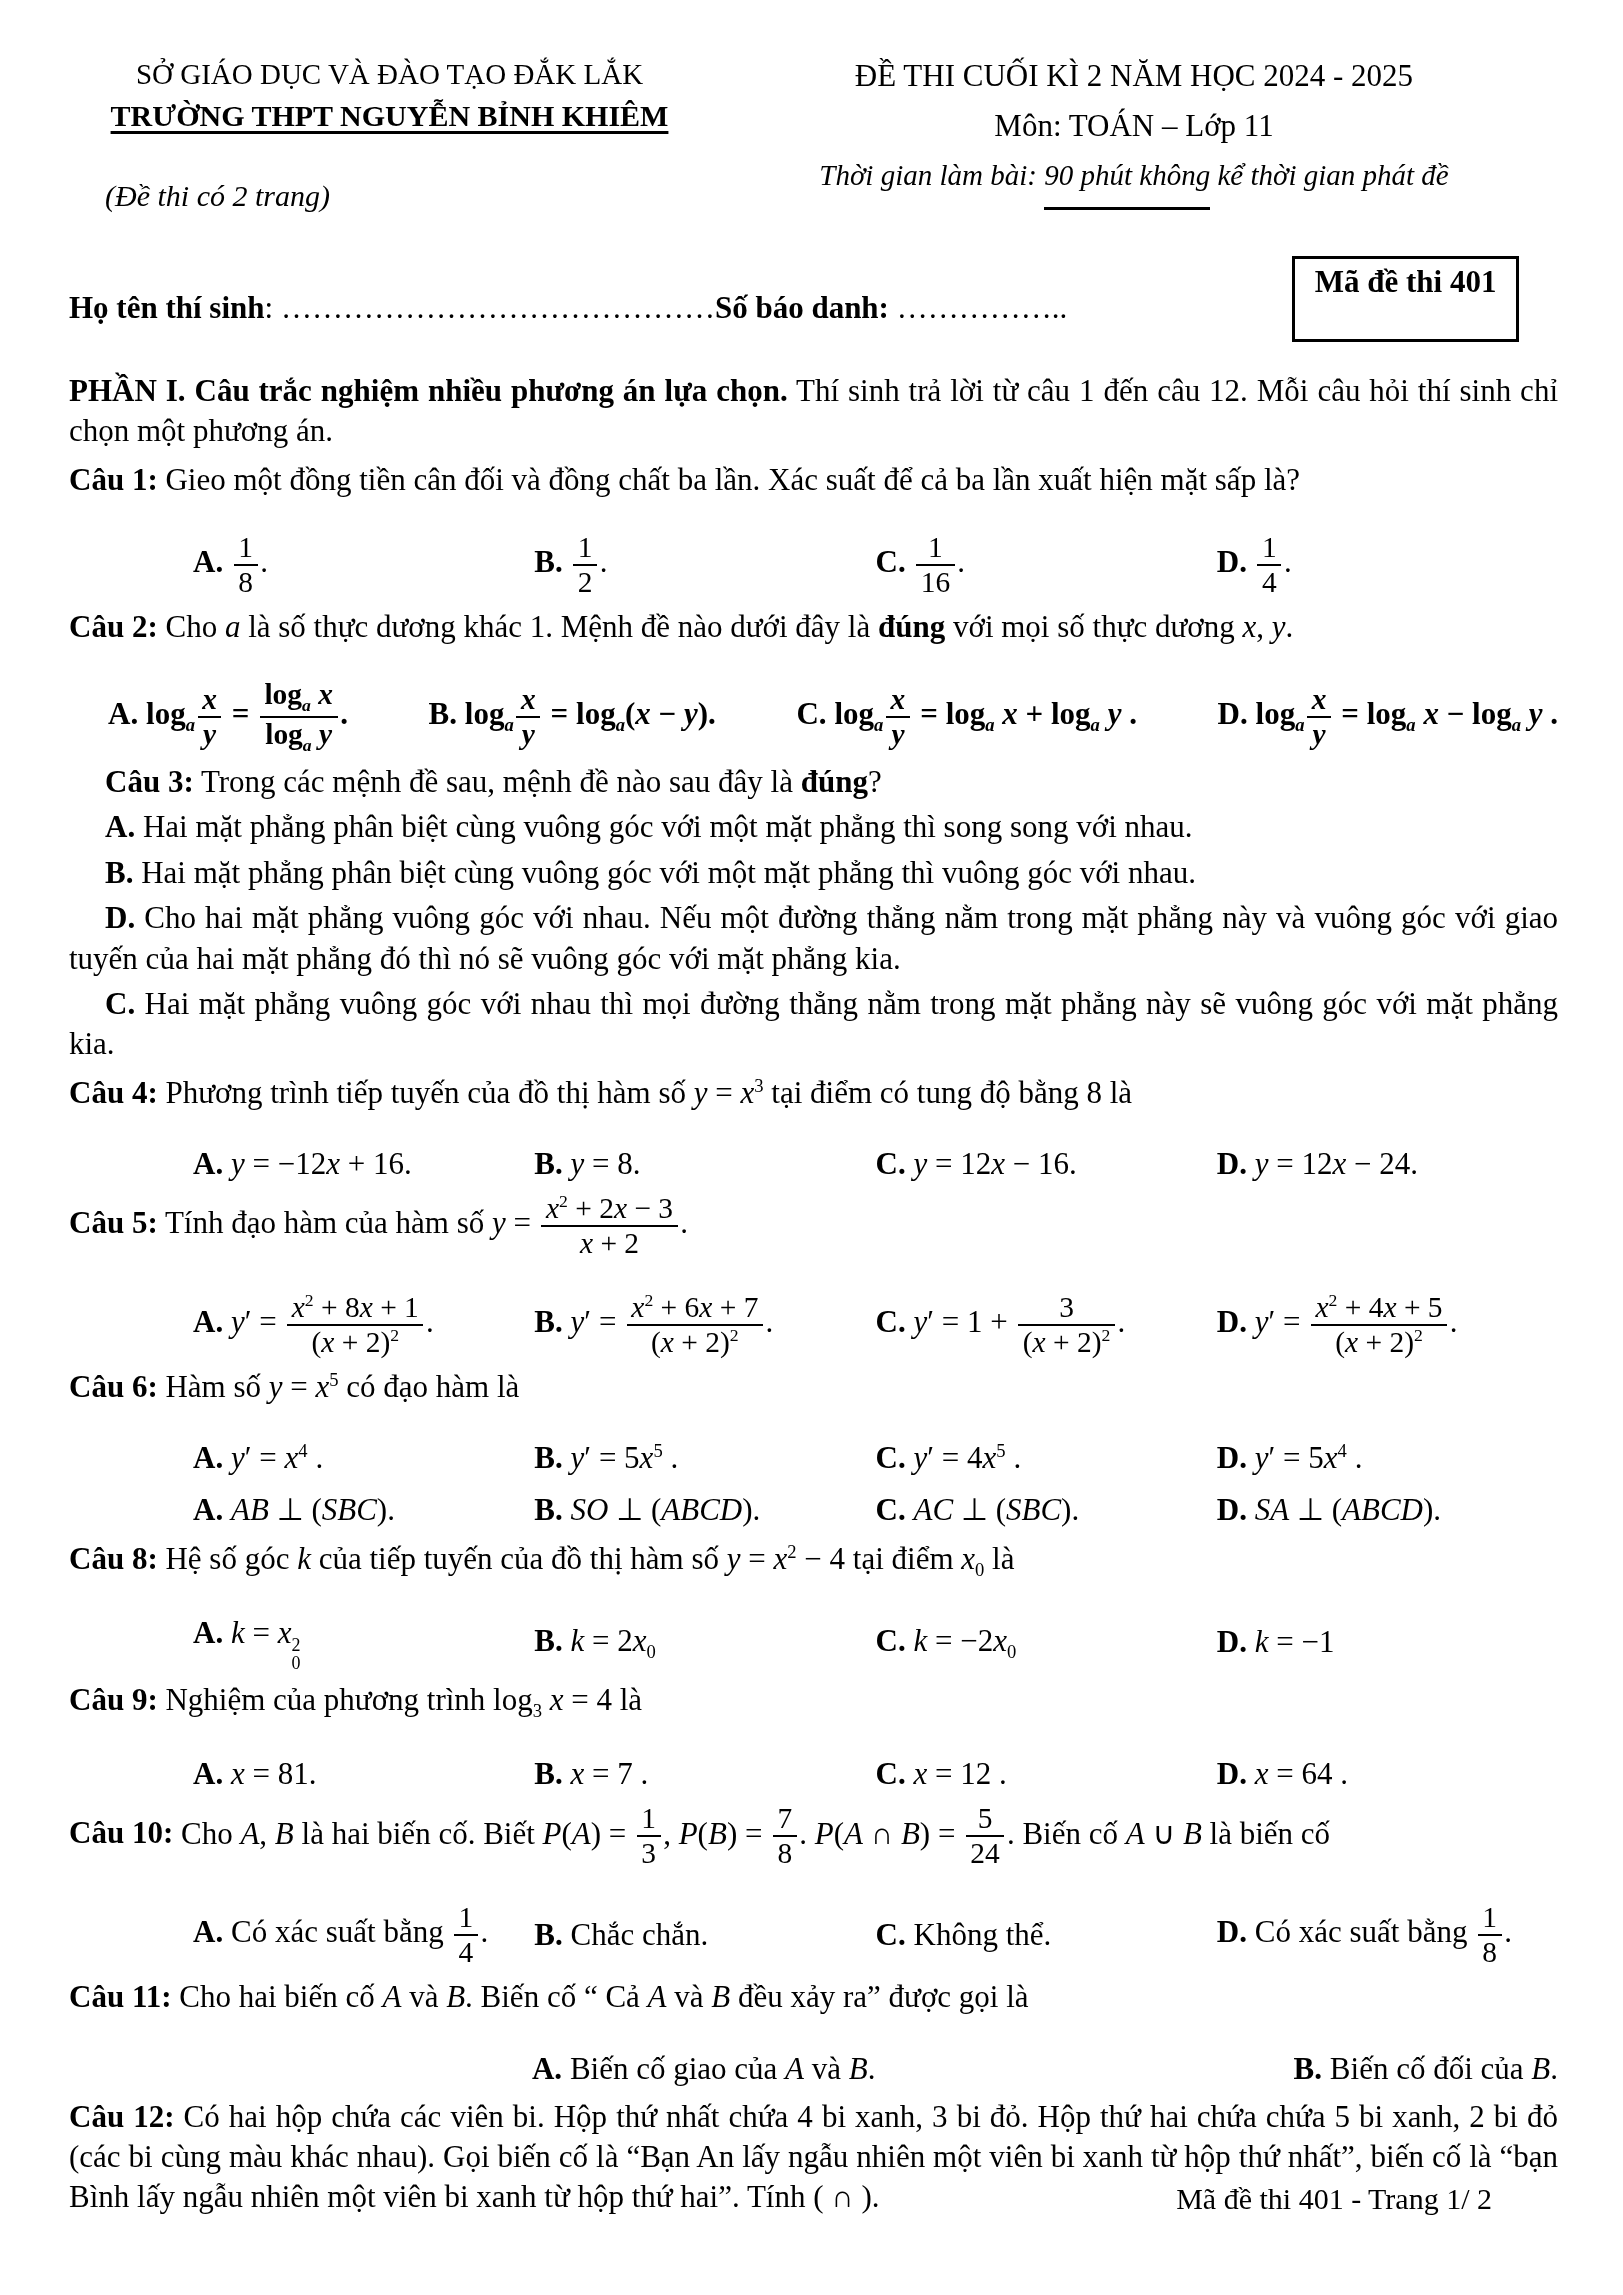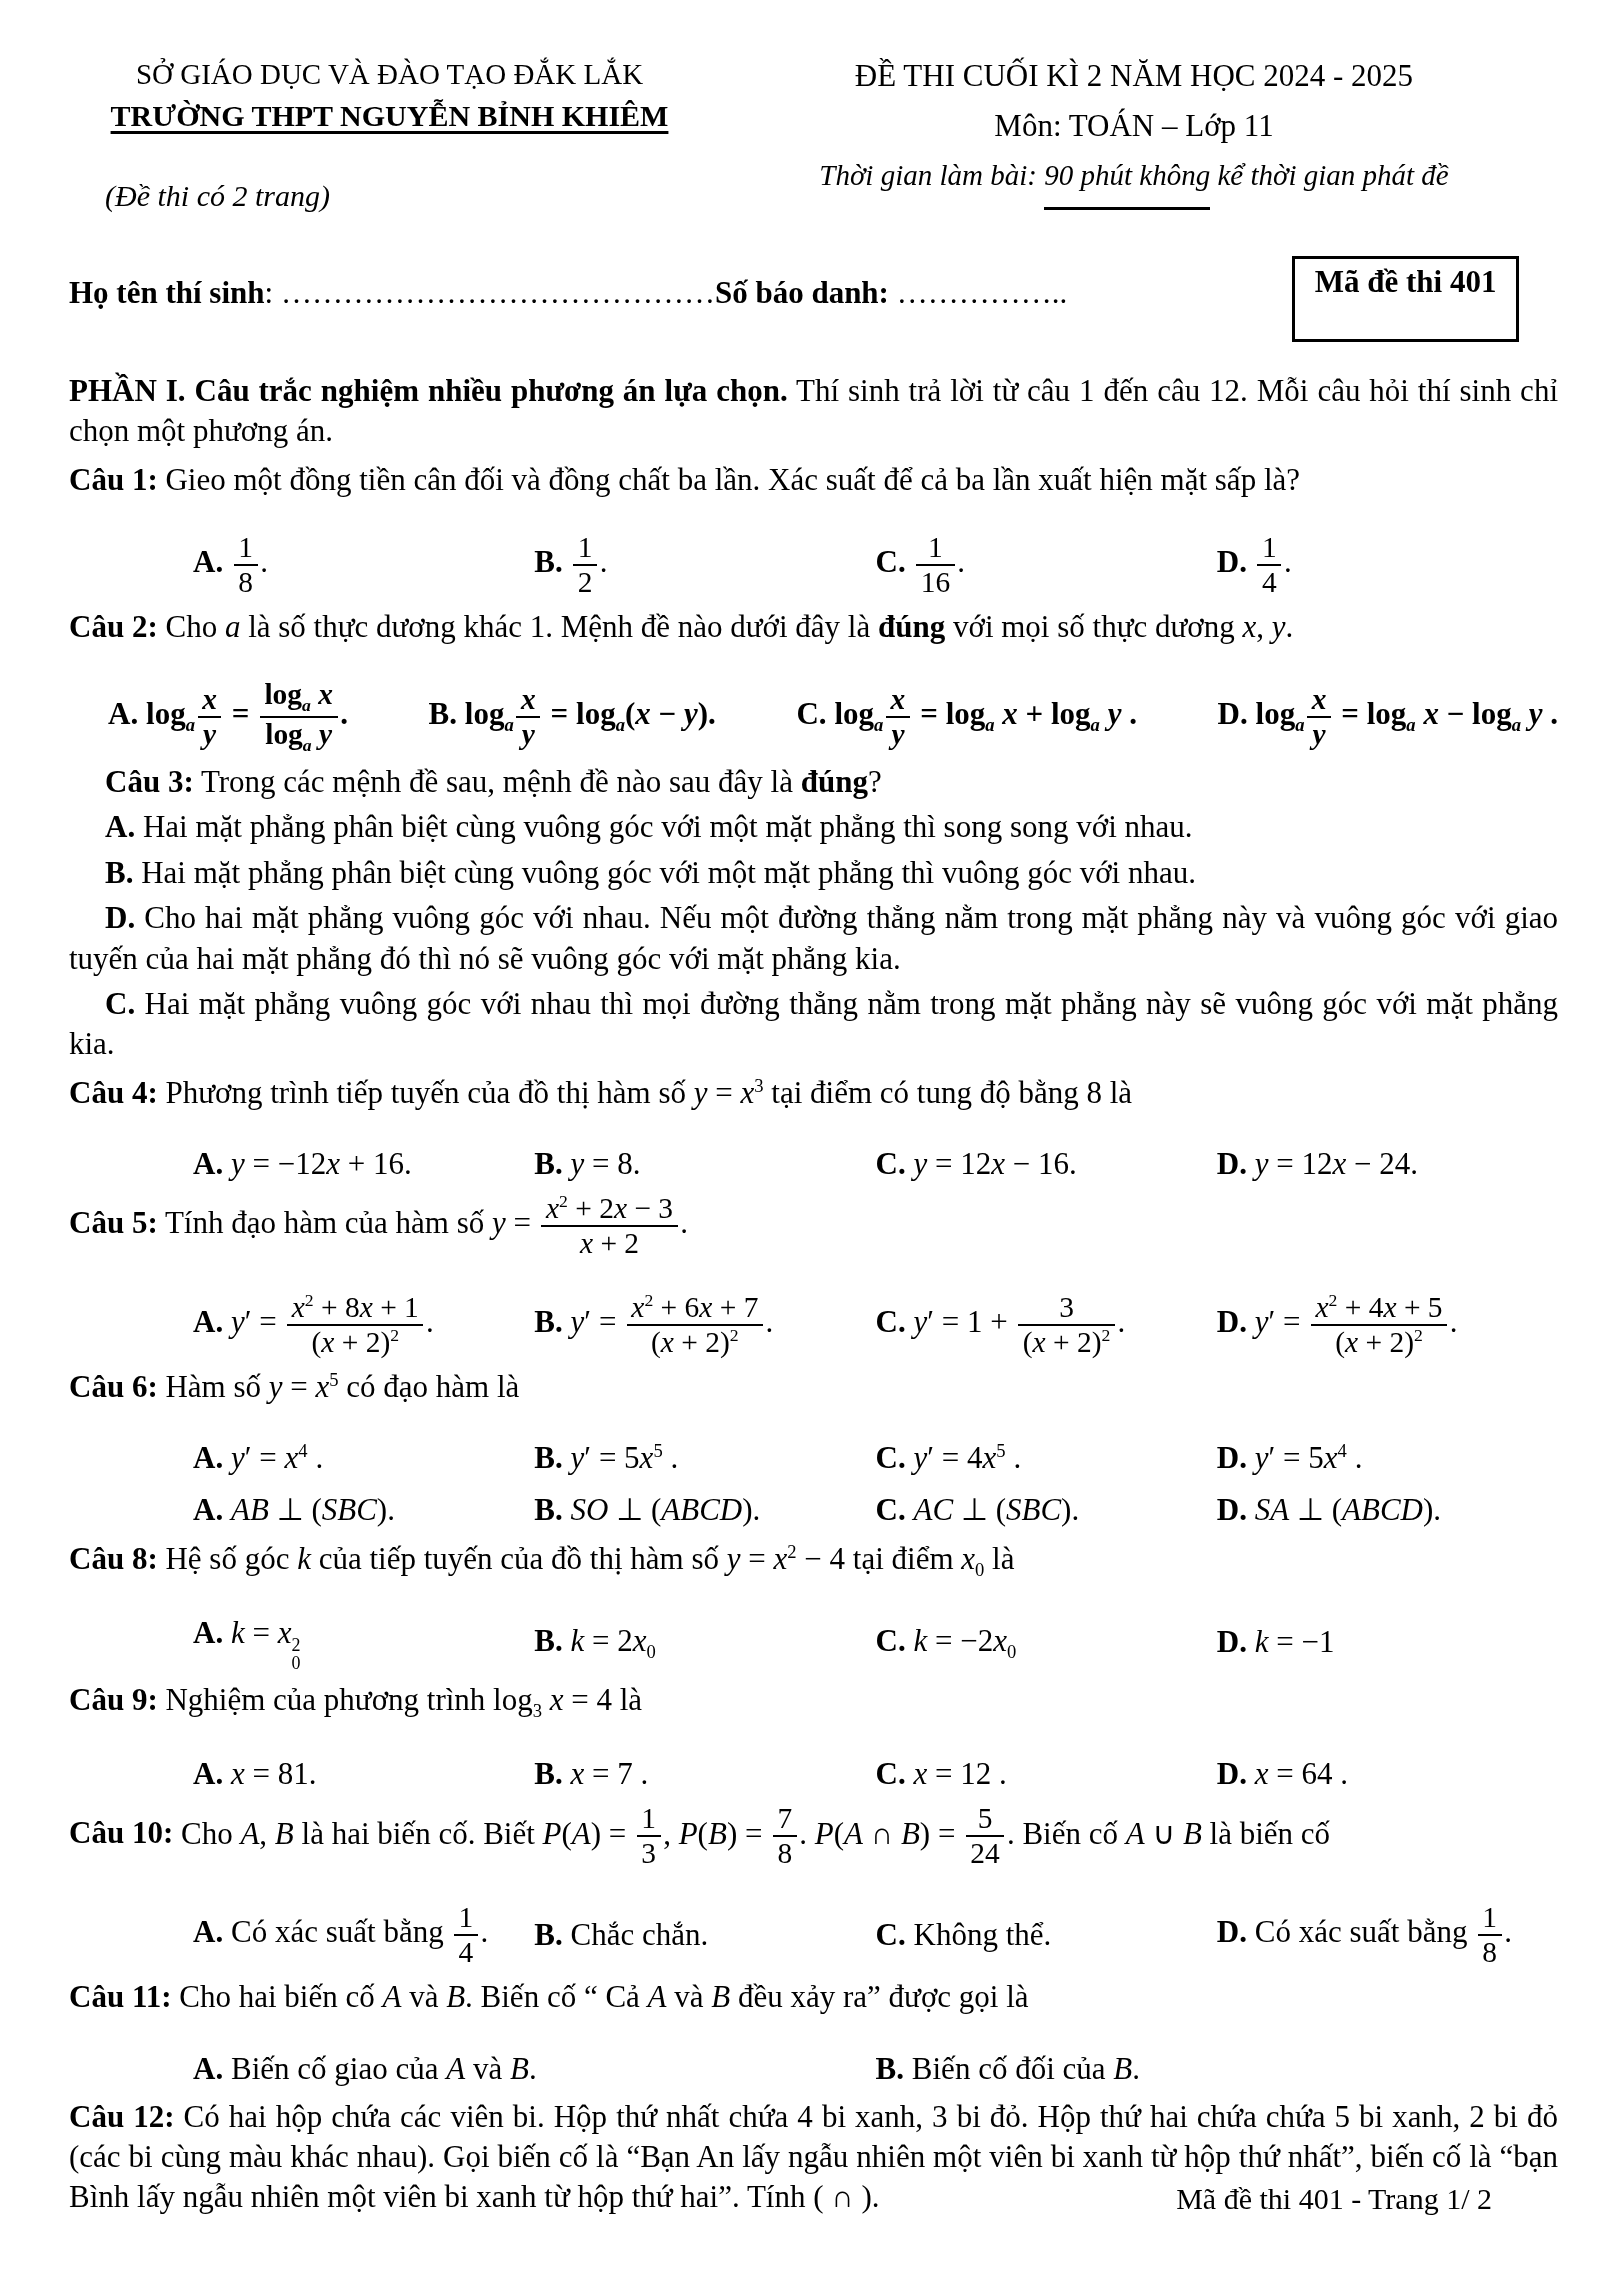--- a/index.html
+++ b/index.html
@@ -14,29 +14,29 @@
   .hdr-left{width:641px;text-align:center;}
   .hdr-right{flex:1;text-align:center;}
   .h-l1{font-size:29px;letter-spacing:0px;}
   .h-l2{font-size:30px;font-weight:bold;text-decoration:underline;text-decoration-thickness:2.6px;text-underline-offset:5.2px;margin-top:2.6px;}
   .h-note{font-style:italic;text-align:left;padding-left:36px;margin-top:41px;font-size:30px;}
   .h-r1{font-weight:normal;font-size:31px;}
   .h-r2{font-weight:normal;font-size:31px;margin-top:10px;}
   .h-r3{font-style:italic;font-size:29px;margin-top:10.5px;white-space:nowrap;}
   .u90{border-bottom:3.9px solid #000;padding-bottom:16px;}
   
-  .cand{display:flex;align-items:flex-start;margin-top:41px;gap:27px;}
+  .cand{display:flex;align-items:center;margin-top:41px;gap:27px;}
   .cand-line{flex:1;margin-top:17px;white-space:nowrap;overflow:hidden;}
   .codebox{border:3.3px solid #000;padding:2.6px 19.6px 37px 19.6px;font-weight:bold;font-size:31px;margin-left:17px;margin-right:39px;white-space:nowrap;}
   
   .part{margin-top:29px;text-align:justify;}
   
   .q{margin-top:7.9px;text-align:justify;}
   .og4{display:grid;grid-template-columns:repeat(4,1fr);padding-left:124px;margin:11.8px 0 7.9px 0;align-items:center;}
-  .og2{display:grid;grid-template-columns:repeat(2,1fr);padding-left:124px;margin:3.9px 0 3.9px 0;align-items:center;}
+  .og2{display:grid;grid-template-columns:repeat(2,1fr);padding-left:124px;margin:3.9px 0 3.9px 0;align-items:center;text-align:right;}
   .optin{display:flex;justify-content:space-between;padding-left:39px;margin:10.5px 0 6.5px 0;align-items:center;font-weight:bold;}
   .olist p{margin:5.2px 0;text-indent:36px;text-align:justify;}
   .opt b{margin-right:7.9px;}
   
   .f{display:inline-flex;flex-direction:column;vertical-align:middle;text-align:center;line-height:1.12;font-size:0.95em;margin:0 2.6px;}
   .f>span{padding:0 4.6px;display:block;}
   .f>span+span{border-top:2.6px solid #000;}
   sub,sup{font-size:0.6em;}
   .ss{display:inline-flex;flex-direction:column;font-size:0.58em;line-height:1.0;vertical-align:-0.45em;text-align:left;}
   .foot{position:absolute;right:131px;bottom:77px;font-size:30px;}

